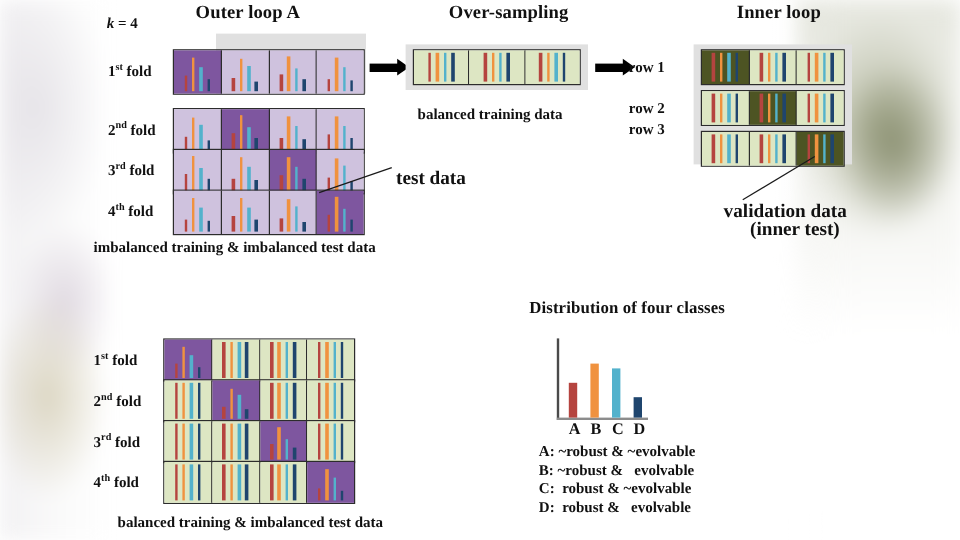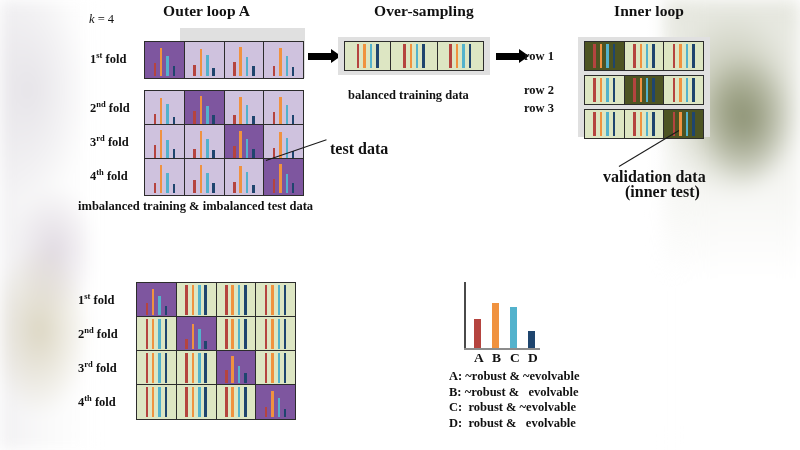--- a/index.html
+++ b/index.html
@@ -41,21 +41,21 @@
 
   .abs{position:absolute;}
 
   .sec-title{
     font-weight:bold;font-size:15.5px;letter-spacing:.1px;white-space:nowrap;
   }
   .fold-label{font-size:12.5px;white-space:nowrap;font-weight:600;}
   .fold-label sup{font-size:8.5px;vertical-align:super;}
   .caption{font-size:12.5px;white-space:nowrap;font-weight:600;}
   .annot{font-size:16px;white-space:nowrap;font-weight:bold;}
-  .k-label{font-size:12.5px;white-space:nowrap;}
+  .k-label{font-size:12.5px;white-space:nowrap;font-weight:bold;}
   .k-label i{font-style:italic;}
 
   
   .strip{position:absolute;display:flex;border:1.3px solid #2c2c2c;box-sizing:border-box;}
   .cell{position:relative;flex:1 1 0;border-right:1.3px solid #2c2c2c;box-sizing:border-box;overflow:hidden;}
   .cell:last-child{border-right:none;}
 
   .cell.train-imb{background:#cfc2de;}
   .cell.test-imb {background:#7e569f;}
   .cell.train-bal{background:#dde6c3;}
@@ -526,21 +526,23 @@
           <div class="bars">
             <div class="bar" style="height: 9.6px; background: rgb(181, 68, 63);"></div>
             <div class="bar" style="height: 25.8px; background: rgb(240, 146, 63);"></div>
             <div class="bar" style="height: 19.2px; background: rgb(83, 178, 204);"></div>
             <div class="bar" style="height: 8.4px; background: rgb(31, 69, 110);"></div>
           </div>
         </div>
       </div>
     </div>
 
-
+  <div class="abs caption" style="left:98px;top:428px;">balanced training &amp; imbalanced test data</div>
+
+  <div class="abs sec-title" style="left:441px;top:250px;font-size:14px;">Distribution of four classes</div>
 
   <div id="dist-chart" style="left:464px;top:282px;width:80px;height:68px;">
     <div class="axis-y" style="height:68px;"></div>
     <div class="axis-x" style="width:76px;"></div>
     <div class="dbars" id="dist-bars" style="height:64px;">
         <div class="dbar" title="A: 46" style="height: 28.52px; background: rgb(181, 68, 63);"></div>
         <div class="dbar" title="B: 73" style="height: 45.26px; background: rgb(240, 146, 63);"></div>
         <div class="dbar" title="C: 66" style="height: 40.92px; background: rgb(83, 178, 204);"></div>
         <div class="dbar" title="D: 28" style="height: 17.36px; background: rgb(31, 69, 110);"></div>
       </div>

